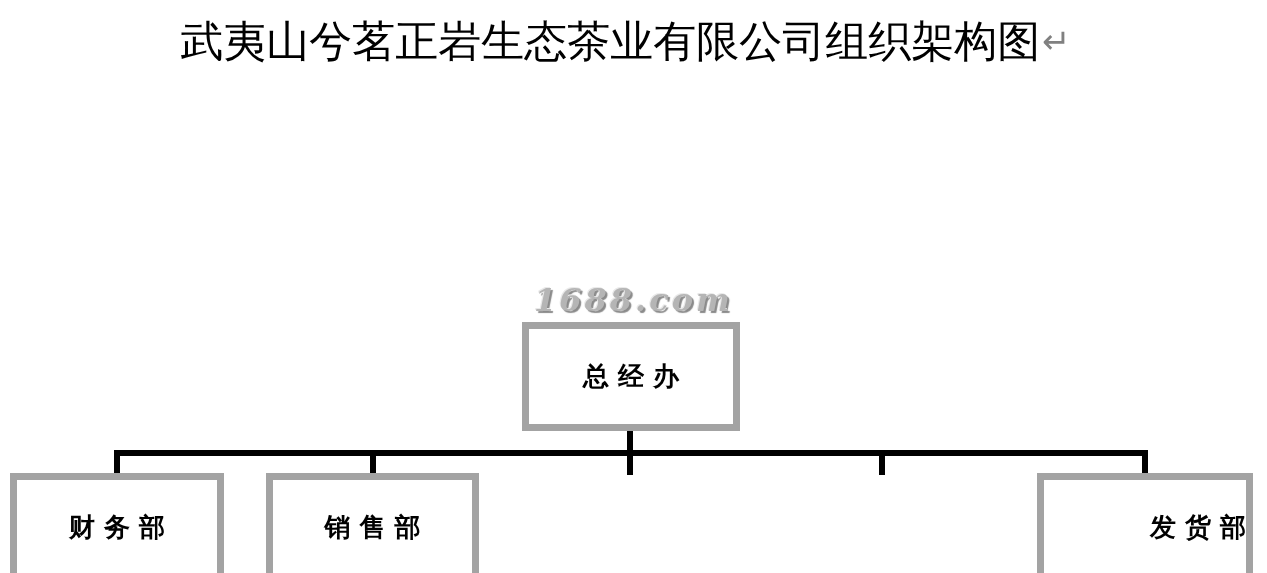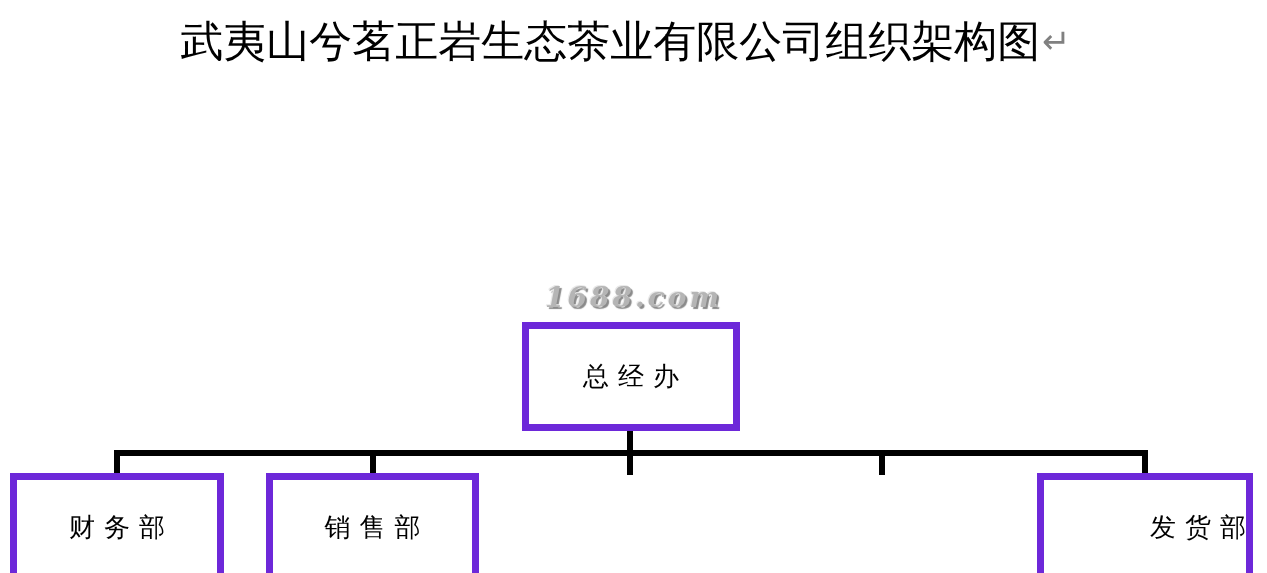--- a/index.html
+++ b/index.html
@@ -35,38 +35,39 @@
   }
 
   
   .watermark {
     position: absolute;
     top: 266px;
     left: 50%;
     transform: translateX(-50%);
     font-style: italic;
     font-weight: bold;
-    font-size: 28px;
+    font-size: 32px;
     letter-spacing: 3px;
     color: #b5b5b5;
     text-shadow: -1px -1px 0 #e9e9e9, 2px 2px 1px #8a8a8a;
     white-space: nowrap;
   }
 
   
   .org-box {
     position: absolute;
     box-sizing: border-box;
-    border: 7px solid #6d28d9;
+    border: 7px solid #a3a3a3;
     background: #ffffff;
     display: flex;
     align-items: center;
     justify-content: center;
     font-size: 26px;
     color: #000000;
+    font-weight: bold;
   }
   .org-box .label {
     letter-spacing: 9px;
     margin-right: -9px; 
     white-space: nowrap;
   }
   .box-root { left: 522px; top: 307px; width: 218px; height: 109px; }
   .box-d0   { left: 10px;   top: 458px; width: 214px; height: 108px; }
   .box-d1   { left: 266px;  top: 458px; width: 213px; height: 108px; }
   .box-d2   { left: 520px;  top: 458px; width: 213px; height: 108px; }

